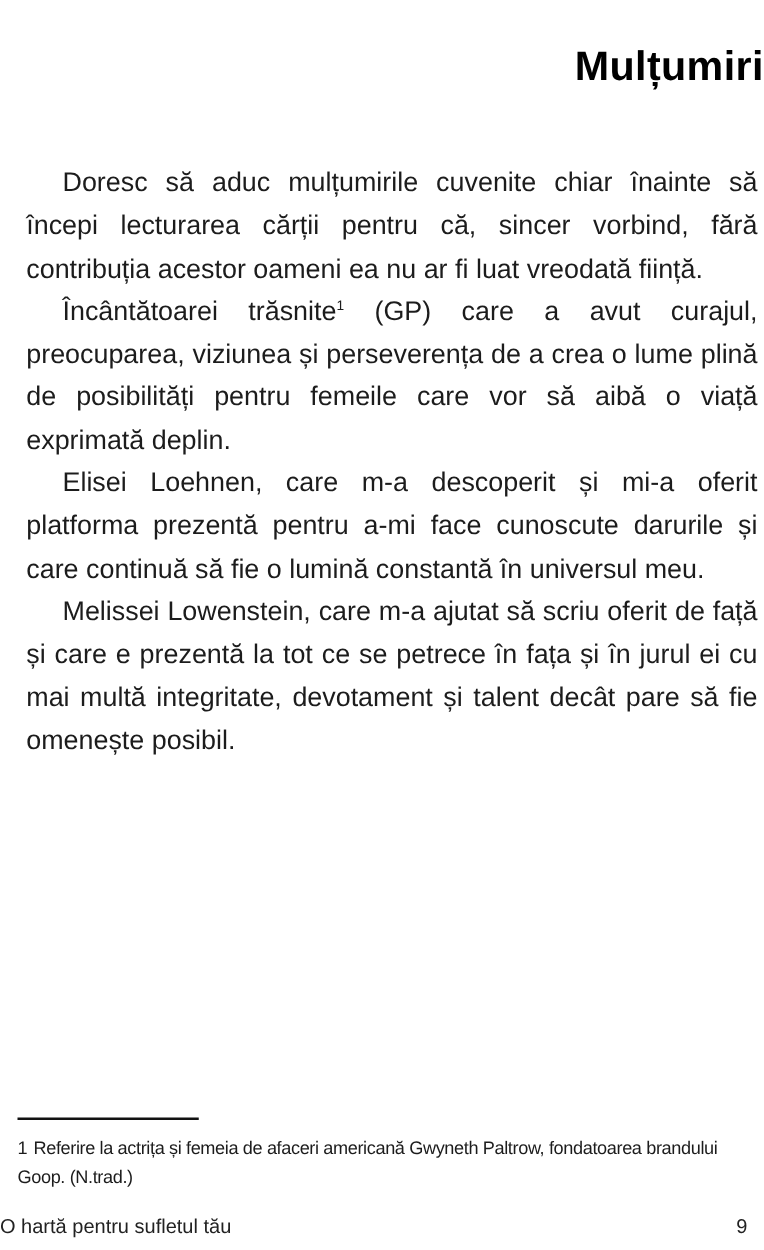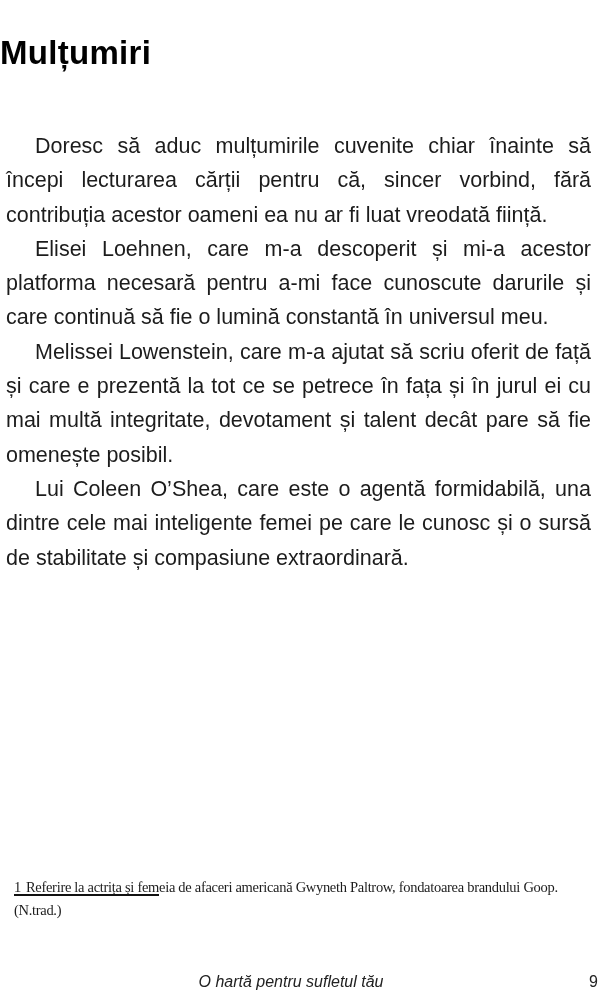--- a/index.html
+++ b/index.html
@@ -13,31 +13,31 @@
       position: relative;
       overflow: hidden;
       color: #1a1a1a;
       font-family: "DejaVu Sans", "Liberation Sans", sans-serif;
     }
     .page-title {
       position: absolute;
       top: 12px;
       left: 0;
       width: 611px;
-      text-align: left;
+      text-align: right;
       font-family: "Liberation Sans", "DejaVu Sans", sans-serif;
       font-weight: bold;
       font-size: 33px;
       letter-spacing: 0.3px;
       color: #000;
     }
     .body-text {
       position: absolute;
       top: 129px;
-      left: 6px;
+      left: 21px;
       width: 585px;
     }
     .para {
       margin: 0;
       font-family: "Liberation Sans", "DejaVu Sans", sans-serif;
       font-size: 21.5px;
       line-height: 34.3px;
       text-align: justify;
       text-indent: 29px;
       hyphens: manual;
@@ -51,24 +51,24 @@
     .footnote-rule {
       position: absolute;
       top: 894px;
       left: 14px;
       width: 145px;
       height: 0;
       border-top: 2px solid #111;
     }
     .footnote {
       position: absolute;
-      top: 876px;
+      top: 908px;
       left: 14px;
       width: 585px;
-      font-family: Liberation Serif, serif;
+      font-family: Liberation Sans, sans-serif;
       font-size: 14.5px;
       line-height: 23px;
       letter-spacing: -0.3px;
       color: #1c1c1c;
     }
     .footnote .fn-num {
       margin-right: 5px;
     }
     .running-footer {
       position: absolute;
@@ -77,38 +77,37 @@
       width: 611px;
       height: 22px;
       font-family: "Liberation Sans", "DejaVu Sans", sans-serif;
       font-size: 16px;
       color: #222;
     }
     .running-footer .book-title {
       position: absolute;
       left: 0;
       width: 582px;
-      text-align: center;
-      font-style: italic;
+      text-align: left;
     }
     .running-footer .page-number {
       position: absolute;
       right: 13px;
     }
   </style>
 </head>
 <body>
 
 <h1 class="page-title">Mulțumiri</h1>
 
 <div class="body-text">
   <p class="para">Doresc să aduc mulțumirile cuvenite chiar înainte să începi lecturarea cărții pentru că, sincer vorbind, fără contribuția acestor oameni ea nu ar fi luat vreodată ființă.</p>
-  <p class="para">Elisei Loehnen, care m-a descoperit și mi-a acestor platforma necesară pentru a-mi face cunoscute darurile și care continuă să fie o lumină constantă în universul meu.</p>
+  <p class="para"><span>Încântătoarei trăsnite</span><sup>1</sup><span> (GP) care a avut curajul, preocuparea, viziunea și perseverența de a crea o lume plină de posibilități pentru femeile care vor să aibă o viață exprimată deplin.</span></p>
+  <p class="para">Elisei Loehnen, care m-a descoperit și mi-a oferit platforma prezentă pentru a-mi face cunoscute darurile și care continuă să fie o lumină constantă în universul meu.</p>
   <p class="para">Melissei Lowenstein, care m-a ajutat să scriu oferit de față și care e prezentă la tot ce se petrece în fața și în jurul ei cu mai multă integritate, devotament și talent decât pare să fie omenește posibil.</p>
-  <p class="para">Lui Coleen O’Shea, care este o agentă formidabilă, una dintre cele mai inteligente femei pe care le cunosc și o sursă de stabilitate și compasiune extraordinară.</p>
 </div>
 
 <div class="footnote-rule"></div>
 
 <div class="footnote">
   <span class="fn-num">1</span><span>Referire la actrița și femeia de afaceri americană Gwyneth Paltrow, fondatoarea brandului Goop. (N.trad.)</span>
 </div>
 
 <div class="running-footer">
   <span class="book-title">O hartă pentru sufletul tău</span>

